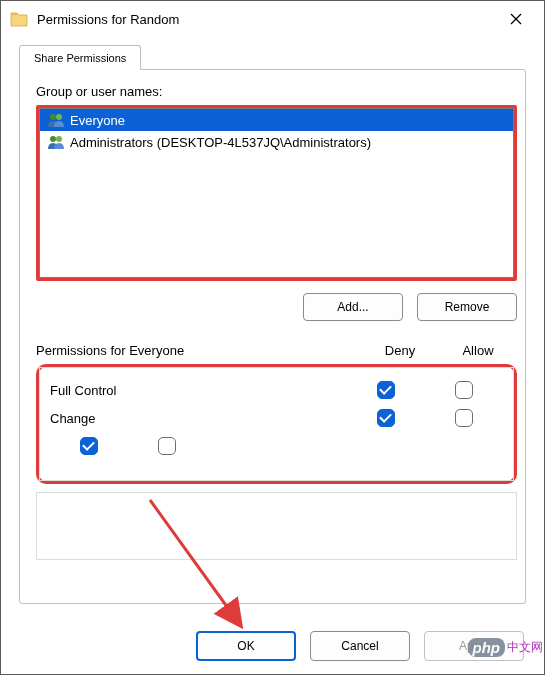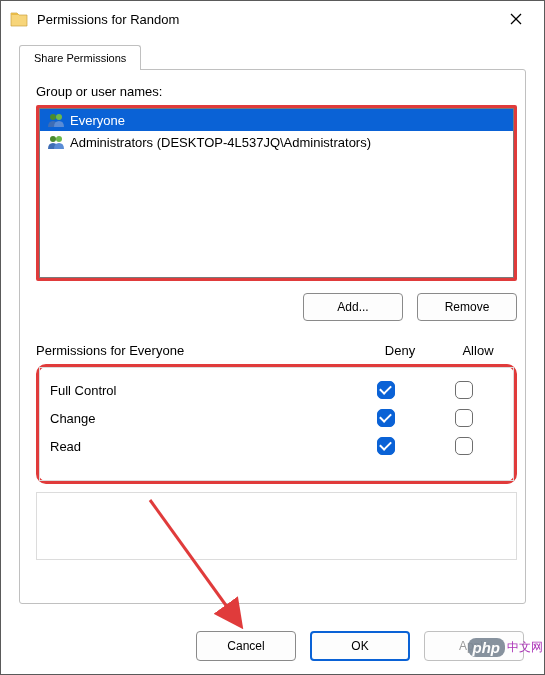--- a/index.html
+++ b/index.html
@@ -278,34 +278,33 @@
             <span class="name">Full Control</span>
             <span class="col"><span class="cb checked"></span></span>
             <span class="col"><span class="cb"></span></span>
           </div>
           <div class="perm-row">
             <span class="name">Change</span>
             <span class="col"><span class="cb checked"></span></span>
             <span class="col"><span class="cb"></span></span>
           </div>
           <div class="perm-row">
-            <span class="name">Read</span>
             <span class="col"><span class="cb checked"></span></span>
             <span class="col"><span class="cb"></span></span>
           </div>
         </div>
       </div>
 
       <div class="blank-box"></div>
     </div>
   </div>
 
   <div class="footer">
+    <button class="btn primary">OK</button>
     <button class="btn">Cancel</button>
-    <button class="btn primary">OK</button>
     <button class="btn disabled">Apply</button>
   </div>
 </div>
 
 <svg class="arrow" width="120" height="150">
   <defs>
     <marker id="ah" markerWidth="10" markerHeight="10" refX="7" refY="5" orient="auto">
       <path d="M0,0 L10,5 L0,10 z" fill="#e03b3b"></path>
     </marker>
   </defs>

